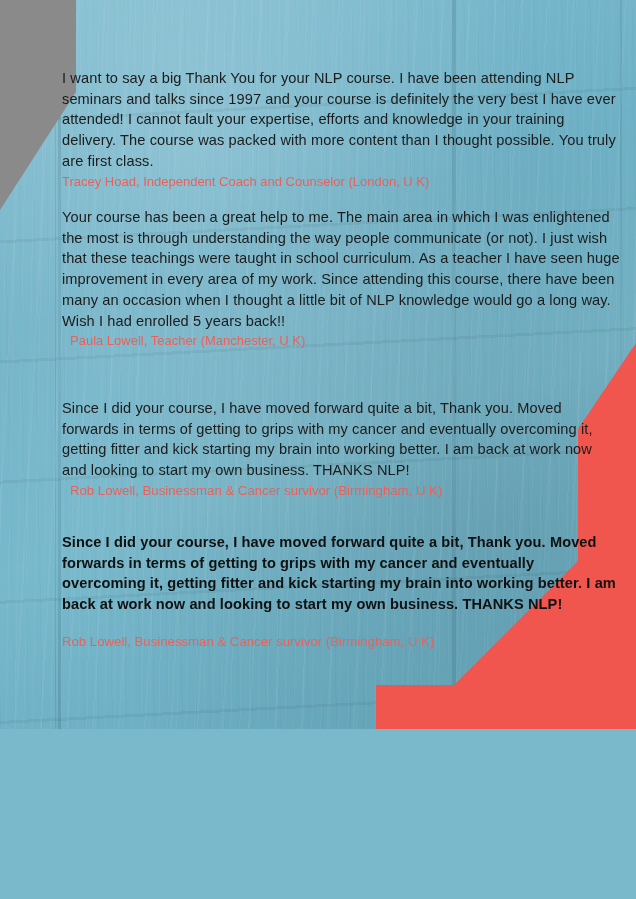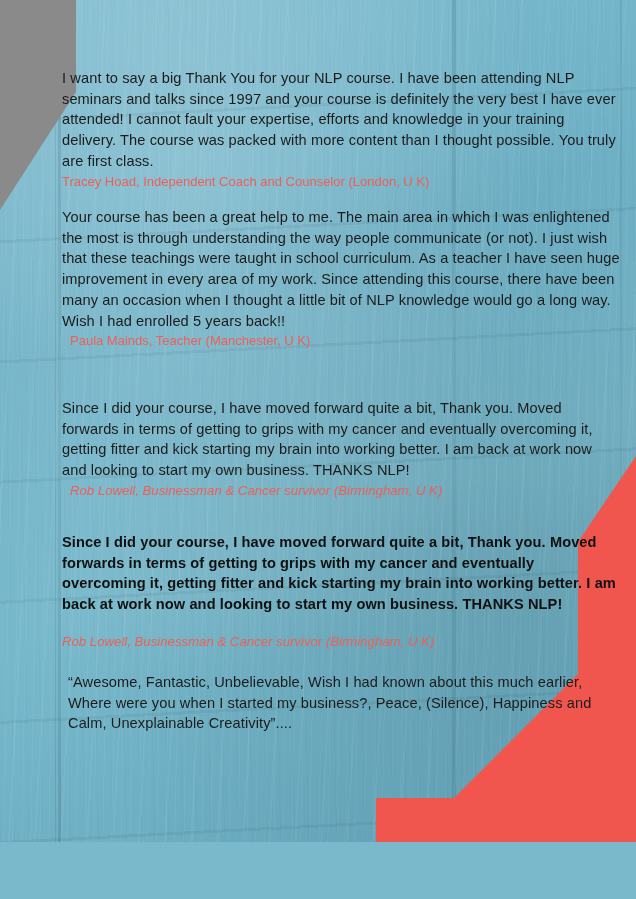--- a/index.html
+++ b/index.html
@@ -10,21 +10,21 @@
     width: 636px;
     height: 899px;
     font-family: "Liberation Sans", sans-serif;
     background: #7ab8cc;
     overflow: hidden;
   }
 
   .page {
     position: relative;
     width: 636px;
-    height: 842px;
+    height: 729px;
     overflow: hidden;
     background:
       
       linear-gradient(90deg, rgba(0,0,0,0.10) 0px, rgba(0,0,0,0.0) 3px, rgba(0,0,0,0.0) 100%) 55px 0/1px 100% no-repeat,
       repeating-linear-gradient(93deg, rgba(255,255,255,0.045) 0px, rgba(255,255,255,0.045) 2px, rgba(0,0,0,0.0) 2px, rgba(0,0,0,0.0) 26px),
       repeating-linear-gradient(177deg, rgba(0,0,0,0.05) 0px, rgba(0,0,0,0.05) 3px, rgba(0,0,0,0.0) 3px, rgba(0,0,0,0.0) 120px),
       radial-gradient(ellipse at 30% 20%, rgba(255,255,255,0.18), rgba(255,255,255,0) 55%),
       radial-gradient(ellipse at 80% 70%, rgba(0,0,0,0.10), rgba(0,0,0,0) 60%),
       linear-gradient(160deg, #7fbccf 0%, #6fb1c6 35%, #79b9cc 60%, #65a7bd 100%);
   }
@@ -133,21 +133,20 @@
   }
 
   .attrib {
     color: #ef5f57;
     font-size: 13px;
     line-height: 1.35;
     margin-top: 1px;
   }
   .attrib.small {
     font-size: 13.2px;
-    font-style: italic;
   }
   .attrib.indent {
     padding-left: 8px;
   }
 
   .closing {
     font-size: 19px;
     font-weight: bold;
     color: #111;
     text-align: center;
@@ -181,32 +180,29 @@
 
   <div class="content">
 
     <div class="block t1">
       <div class="para">I want to say a big Thank You for your NLP course. I have been attending NLP seminars and talks since 1997 and your course is definitely the very best I have ever attended! I cannot fault your expertise, efforts and knowledge in your training delivery. The course was packed with more content than I thought possible. You truly are first class.</div>
       <div class="attrib">Tracey Hoad, Independent Coach and Counselor (London, U K)</div>
     </div>
 
     <div class="block t2">
       <div class="para">Your course has   been a great help   to me. The main area in   which I was enlightened the most is through   understanding the way people communicate (or not).   I just wish that these teachings were taught in school curriculum. As a teacher I have seen huge improvement   in every area of my work. Since   attending this course, there have been many an occasion when I thought a little bit of NLP   knowledge would   go a long   way. Wish I   had enrolled   5 years back!!</div>
-      <div class="attrib indent">Paula Mainds, Teacher (Manchester, U K)</div>
+      <div class="attrib indent">Paula Lowell, Teacher (Manchester, U K)</div>
     </div>
 
     <div class="block t3">
       <div class="para">Since I did your course, I have moved forward quite a bit, Thank you. Moved forwards in terms of getting to grips with my cancer and eventually overcoming it, getting fitter and kick starting my brain into working better. I am back at work now and looking to start my own  business. THANKS NLP!</div>
       <div class="attrib indent small">Rob Lowell, Businessman &amp; Cancer survivor   (Birmingham, U K)</div>
     </div>
 
     <div class="block t4">
       <div class="para bold">Since I did your course, I have moved forward quite a bit, Thank you. Moved forwards in terms of getting to grips with my cancer and eventually overcoming it, getting fitter and kick starting my brain into working better. I am back at work now and looking to start my own business. THANKS NLP!</div>
       <div class="attrib small" style="margin-top:18px;">Rob Lowell, Businessman &amp; Cancer survivor (Birmingham, U K)</div>
     </div>
 
-    <div class="block t5">
-      <div class="para" style="padding-left:6px;">“Awesome, Fantastic, Unbelievable, Wish I had known about this much earlier, Where were you when I started my business?, Peace, (Silence), Happiness and Calm, Unexplainable Creativity”....</div>
-    </div>
 
 
   </div>
 </div>
 
 </body></html>

